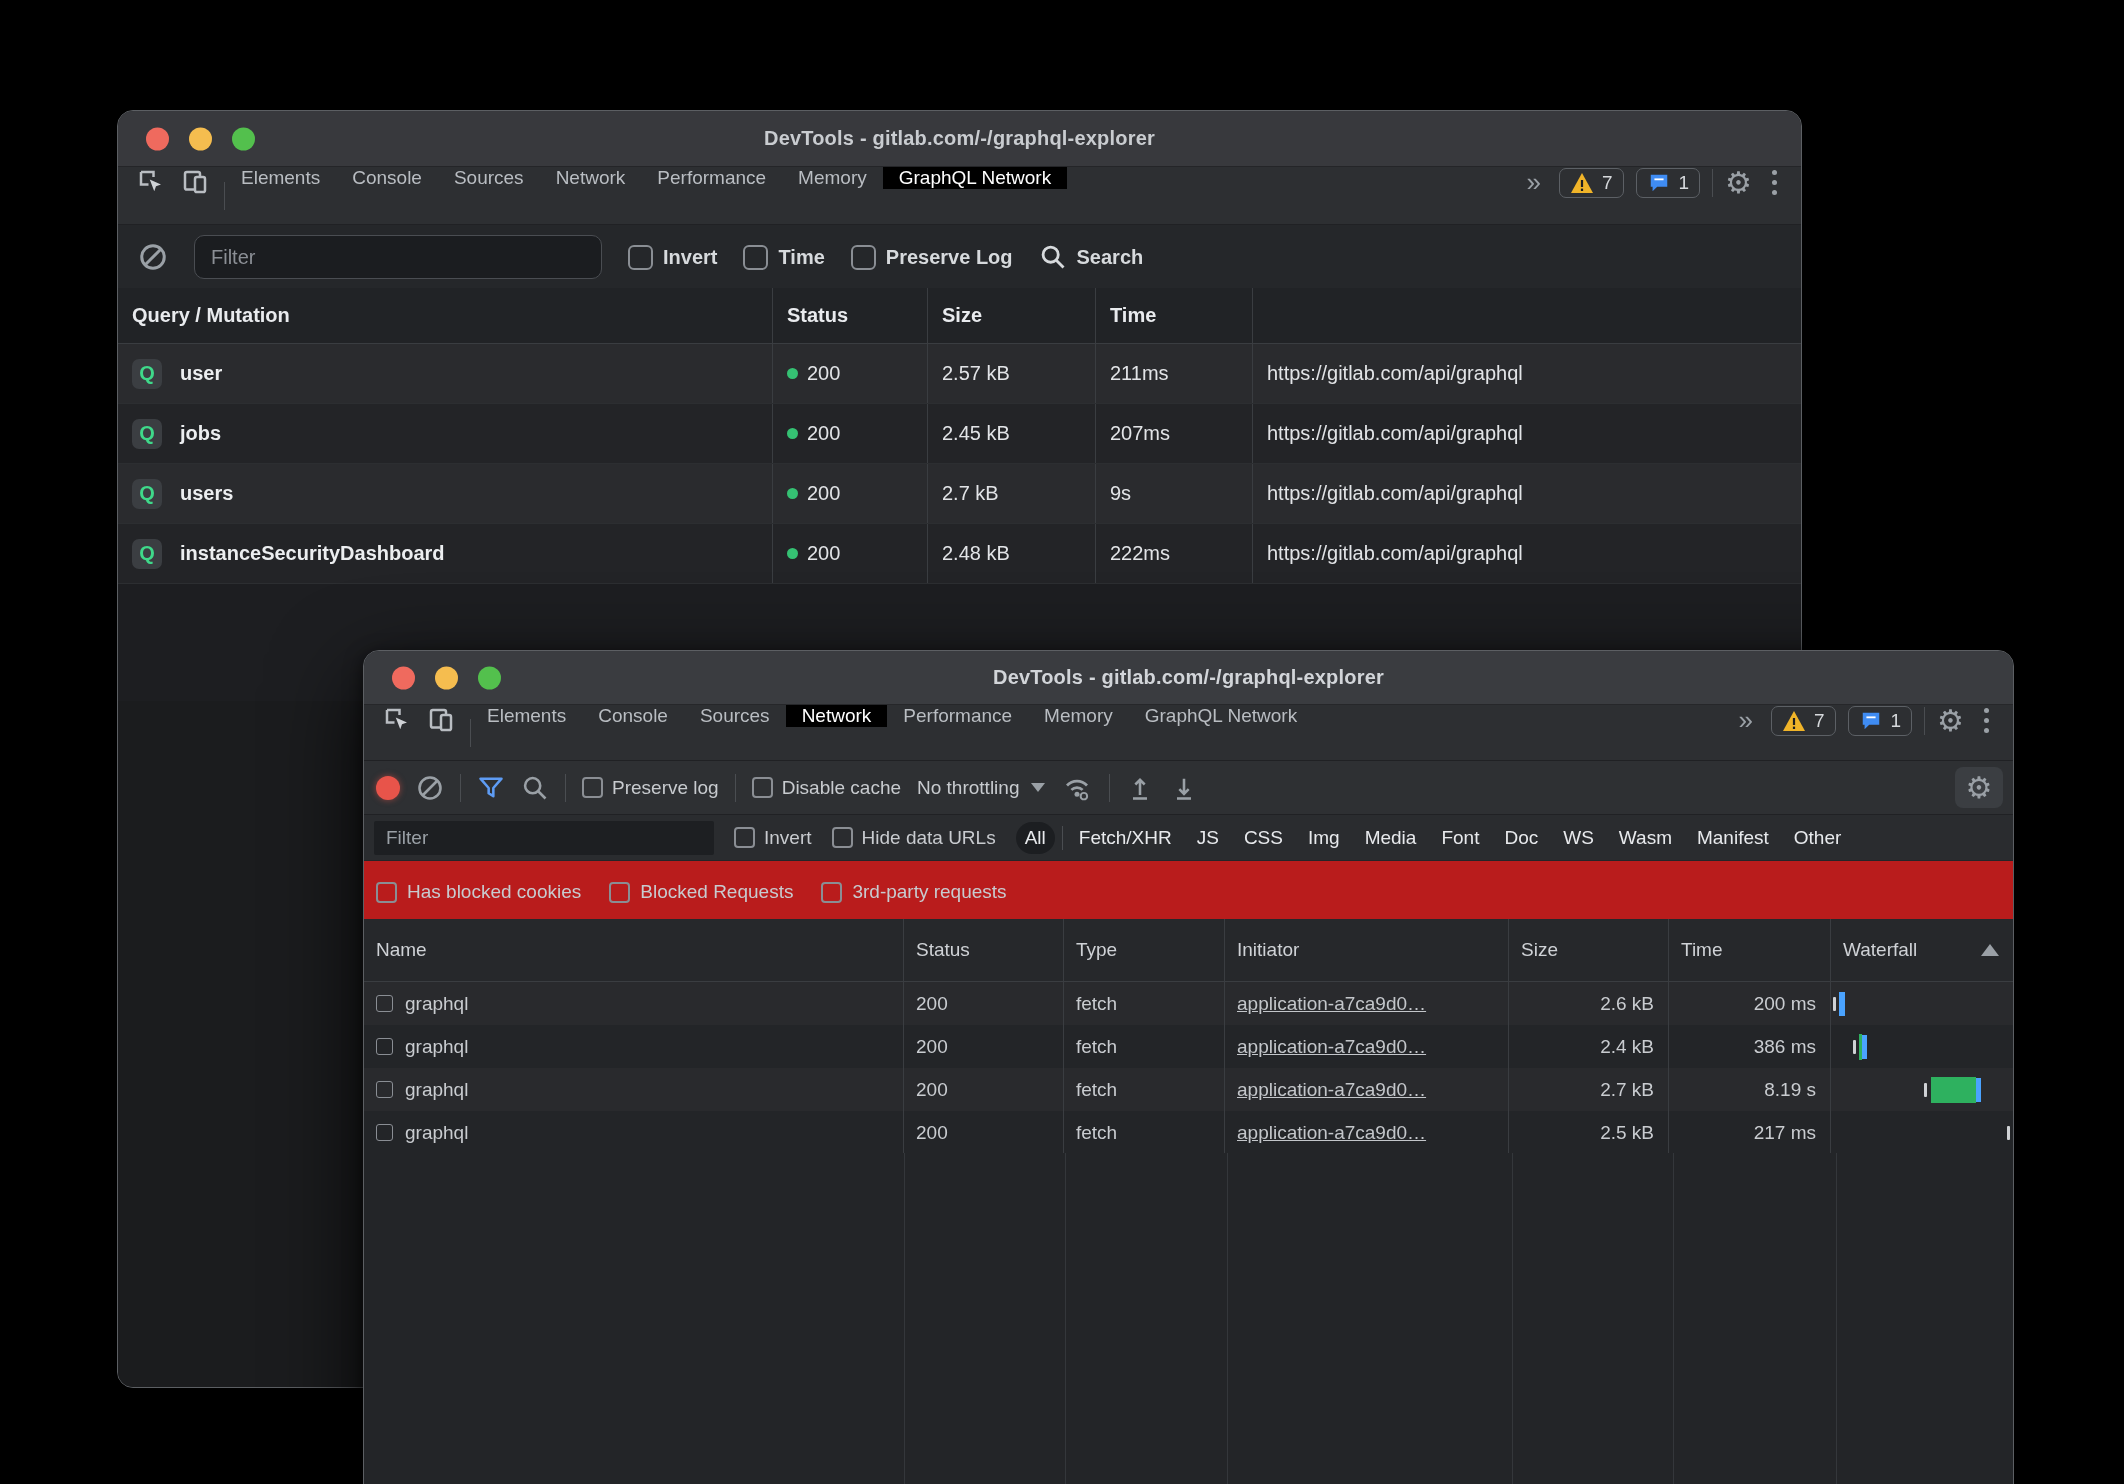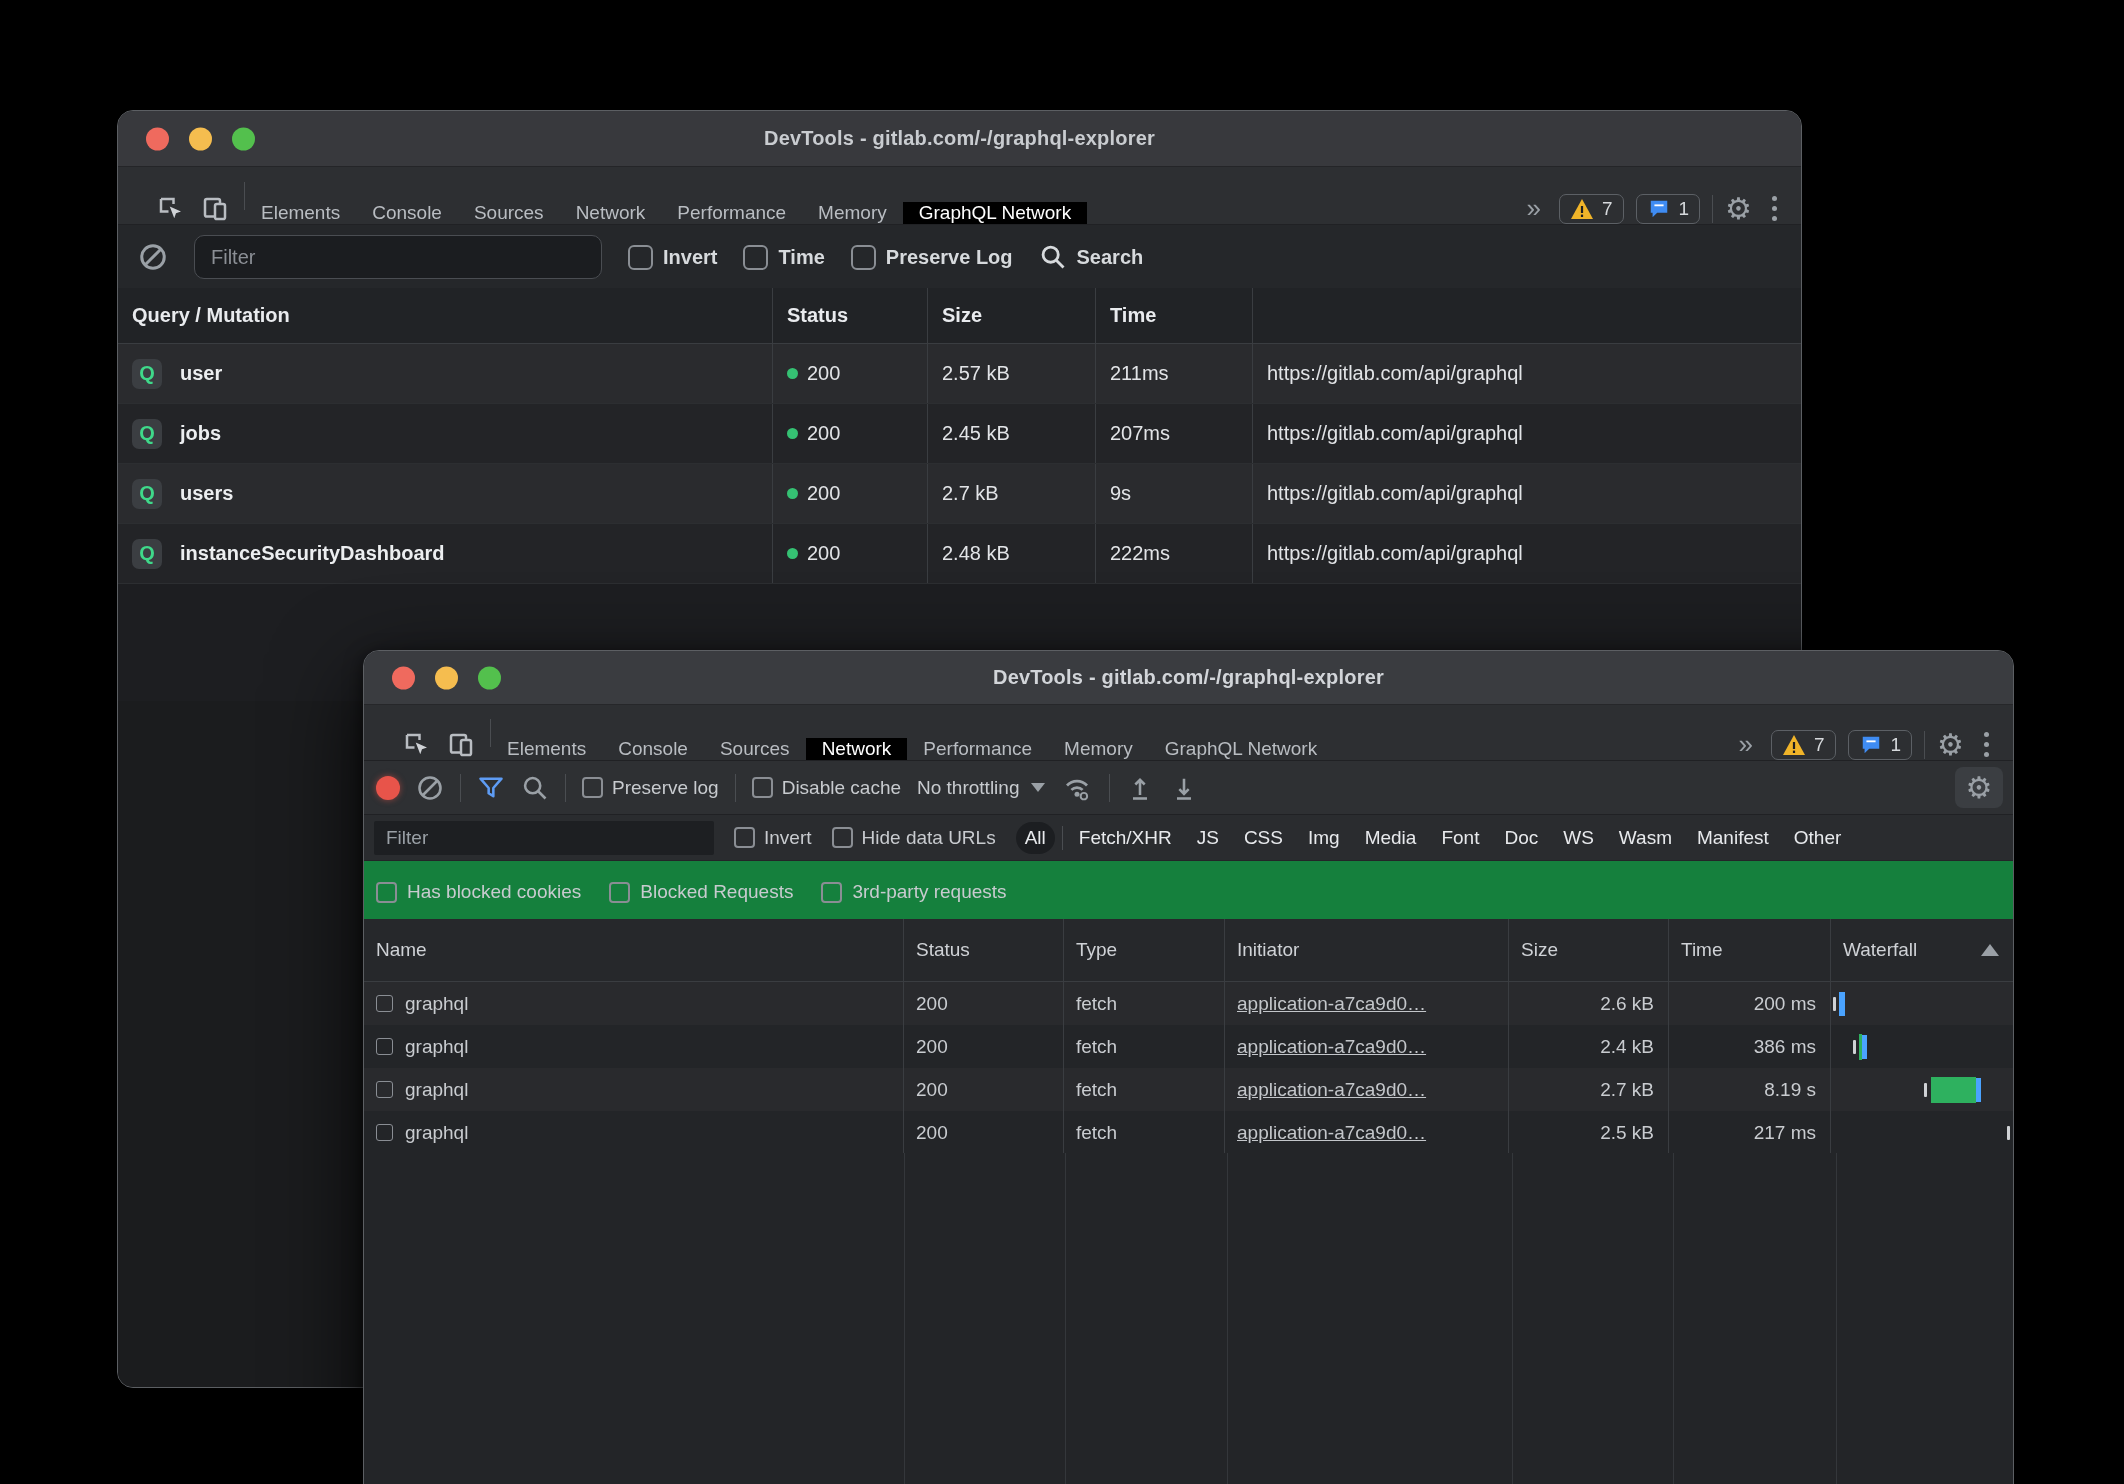--- a/index.html
+++ b/index.html
@@ -8,21 +8,21 @@
 
   
   .win{position:absolute;border-radius:16px;border:1px solid #5c5f63;
        box-shadow:0 30px 90px rgba(0,0,0,.85), 0 4px 18px rgba(0,0,0,.6);
        overflow:hidden;background:#222427;}
   .titlebar{position:relative;display:flex;align-items:center;justify-content:center;}
   .lights{position:absolute;left:28px;top:50%;transform:translateY(-50%);display:flex;gap:20px;}
   .light{width:23px;height:23px;border-radius:50%;}
   .title{font-weight:bold;font-size:20px;letter-spacing:.2px;}
 
-  .tabbar{display:flex;align-items:flex-end;position:relative;padding-left:20px;}
+  .tabbar{display:flex;align-items:flex-start;position:relative;}
   .tabicons{display:flex;align-items:center;gap:14px;padding:0 14px 0 18px;}
   .vsep{width:1px;height:28px;background:#4a4d51;align-self:center;}
   .tab{display:flex;align-items:center;padding:0 16px;font-size:19px;color:#b9bdc2;white-space:nowrap;}
   .tab.active{background:#000;color:#fff;}
   .tb-right{display:flex;align-items:center;gap:12px;margin-left:auto;padding-right:16px;}
   .overflow-chev{color:#9aa0a6;font-size:26px;padding:0 6px;}
   .badgebox{display:flex;align-items:center;gap:8px;border:1px solid #5c6065;border-radius:7px;
             padding:3px 10px;color:#d6d9dc;font-size:19px;}
   .gear{color:#9aa0a6;font-size:30px;line-height:1;}
   .kebab{display:flex;flex-direction:column;gap:5px;padding:0 8px;}
@@ -88,21 +88,21 @@
       background:#3b3e42;display:flex;align-items:center;justify-content:center;}
 
   #frontwin .filterrow2{height:45px;background:#2a2c2f;display:flex;align-items:center;gap:20px;
       padding:0 10px;border-bottom:1px solid #232528;}
   .f-input{width:340px;height:34px;background:#1d1f22;color:#9aa0a6;font-size:19px;
       display:flex;align-items:center;padding:0 12px;box-sizing:border-box;border-radius:2px;}
   .fchk{display:flex;align-items:center;gap:9px;color:#c8cbcf;font-size:19px;}
   .chips{display:flex;align-items:center;gap:7px;color:#e8eaed;font-size:19px;}
   .chip{padding:5px 9px;border-radius:16px;white-space:nowrap;}
   .chip.active{background:#1c1e21;}
-  #frontwin .optrow{height:62px;background:#15803d;display:flex;align-items:center;gap:28px;
+  #frontwin .optrow{height:62px;background:#b91c1c;display:flex;align-items:center;gap:28px;
       padding:0 12px;border-bottom:4px solid #a16207;}
   .fchk2{display:flex;align-items:center;gap:10px;color:#c8cbcf;font-size:19px;}
 
   .ftable{position:absolute;left:0;top:268px;right:0;bottom:0;}
   .fhead{display:flex;height:62px;background:#26282b;border-bottom:1px solid #3a3d41;
       color:#cfd2d6;font-size:19px;}
   .frow{display:flex;height:43px;font-size:19px;color:#c9ccd0;}
   .frow.odd{background:#292a2d;}
   .frow.even{background:#232528;}
   .fc0{width:540px;padding-left:12px;gap:12px;}

